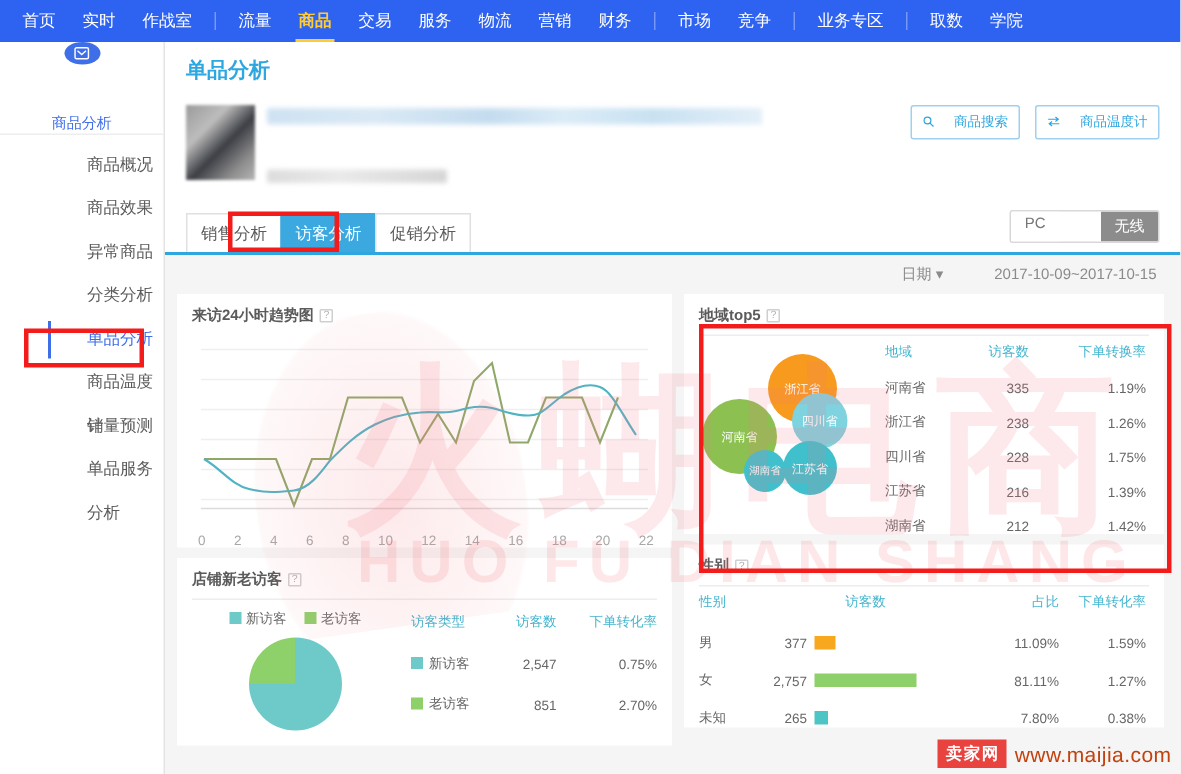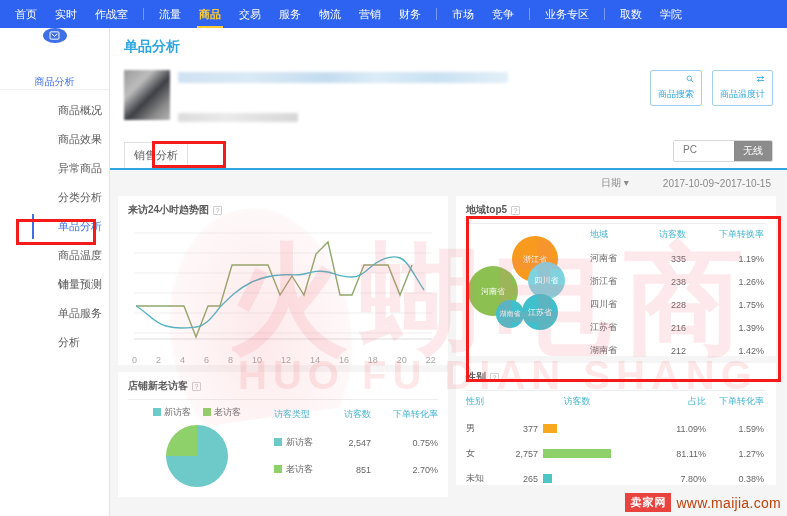--- a/index.html
+++ b/index.html
@@ -117,21 +117,21 @@
   .prod-line2 {
     width: 120px; height: 9px; margin-top: 30px; border-radius: 1px;
     background: linear-gradient(90deg,#dcdcdc 0%,#eaeaea 40%,#d6d6d6 100%);
     filter: blur(1.6px);
   }
 
   .head-btns { position: absolute; right: 14px; top: 42px; display: flex; gap: 10px; }
   .hbtn {
     border: 1px solid #9fd0ef; color: #2ea7e0; background: #fff;
     font-size: 9px; border-radius: 2px; padding: 4px 7px;
-    display: flex; align-items: flex-end; gap: 3px; cursor: pointer; white-space: nowrap; flex-direction: column;
+    display: flex; align-items: center; gap: 13px; cursor: pointer; white-space: nowrap;
   }
 
   .tabs { position: absolute; left: 14px; bottom: 0; display: flex; }
   .tab {
     border: 1px solid #e0e0e0; border-bottom: none; background: #fff;
     font-size: 11px; color: #5b5b5b; padding: 5px 9px; margin-right: -1px;
     cursor: pointer; white-space: nowrap;
   }
   .tab.active { background: #3ba8e0; color: #fff; border-color: #3ba8e0; }
   .redbox-tab {
@@ -304,20 +304,22 @@
               <path d="M1 3 H10 M7.5 1 L10 3 L7.5 5" fill="none" stroke="#2ea7e0" stroke-width="1.1"></path>
               <path d="M11 7 H2 M4.5 5 L2 7 L4.5 9" fill="none" stroke="#2ea7e0" stroke-width="1.1"></path>
             </svg>
           </span>
           <span>商品温度计</span>
         </div>
       </div>
 
       <div class="tabs">
         <div class="tab">销售分析</div>
+        <div class="tab active">访客分析</div>
+        <div class="tab">促销分析</div>
       </div>
 
       <div class="pcwl">
         <div>PC</div>
         <div class="on">无线</div>
       </div>
     </div>
 
     <div class="daterow">
       <div class="dlabel">

